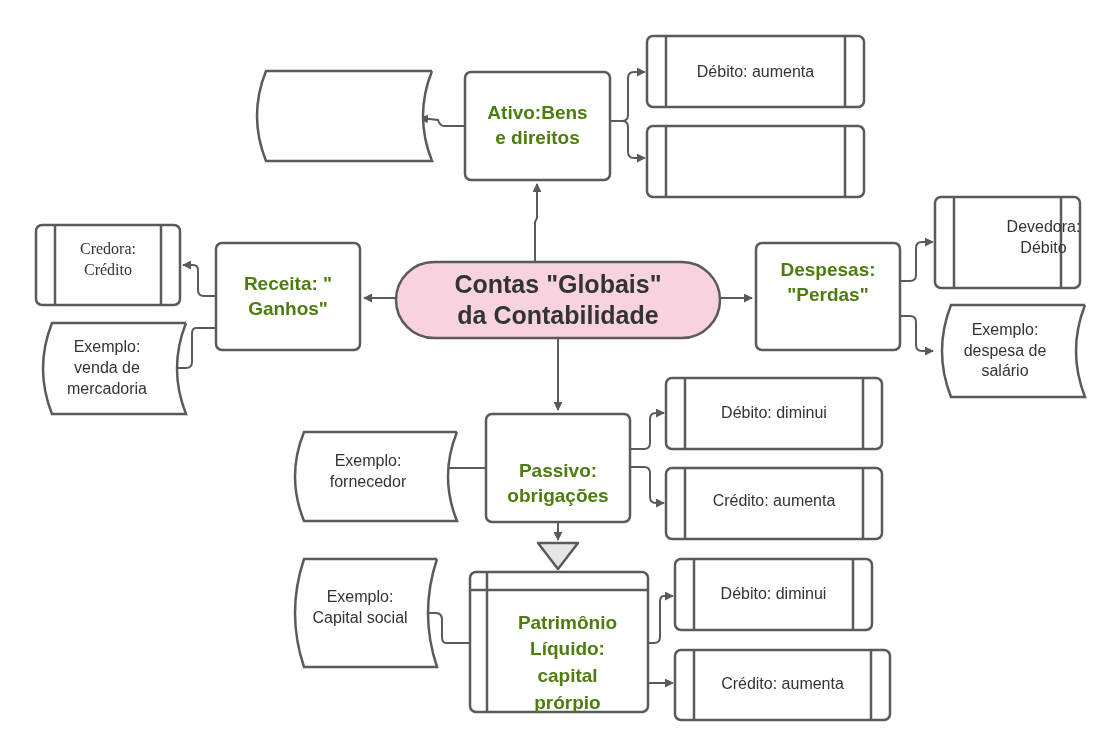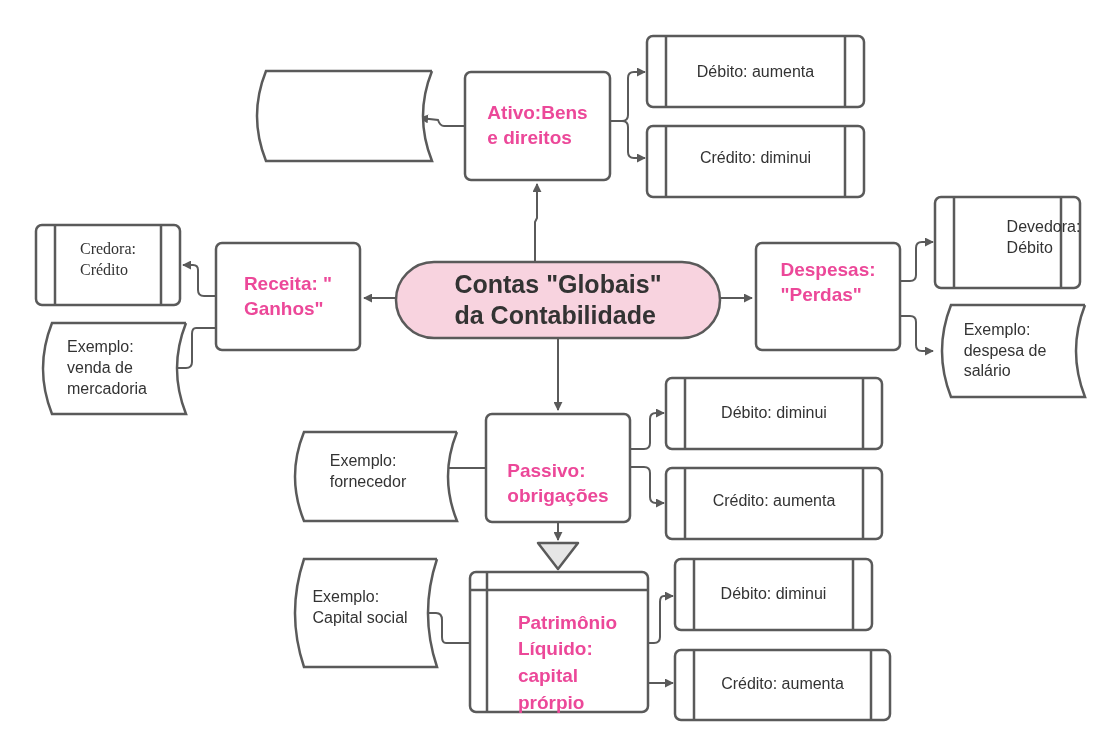--- a/index.html
+++ b/index.html
@@ -1,21 +1,21 @@
 <!DOCTYPE html>
 <html><head>
 <meta charset="utf-8">
 <style>
   html, body { margin: 0; padding: 0; background: #ffffff; }
   body { width: 1116px; height: 756px; position: relative; overflow: hidden;
          font-family: "Liberation Sans", sans-serif; color: #333333; }
   #diagram { position: absolute; left: 0; top: 0; width: 1116px; height: 756px; }
   .node-label { position: absolute; display: flex; align-items: center; justify-content: center;
-                text-align: left; line-height: 1.3; white-space: pre-line; }
-  .bold { font-weight: bold; font-size: 19px; color: #ec4899; }
+                text-align: center; line-height: 1.3; white-space: pre-line; }
+  .bold { font-weight: bold; font-size: 19px; color: #4d7c0f; }
   .plain { font-size: 16px; color: #333333; }
   .center-label { font-weight: bold; font-size: 25px; color: #333333; line-height: 1.25; }
 </style>
 </head>
 <body>
 
 <div id="diagram">
   <svg id="svg" width="1116" height="756" viewBox="0 0 1116 756">
     <defs>
       <marker id="arr" viewBox="0 0 10 10" refX="9" refY="5" markerWidth="9" markerHeight="9" orient="auto-start-reverse" markerUnits="userSpaceOnUse">
@@ -121,21 +121,20 @@
       </g>
   </svg>
 
   
   <div class="node-label center-label" style="left:396px; top:262px; width:324px; height:76px;">Contas "Globais"
 da Contabilidade</div>
 
   <div class="node-label bold" style="left:465px; top:72px; width:145px; height:108px;">Ativo:Bens
 e direitos</div>
   <div class="node-label plain" style="left:647px; top:54px; width:217px; height:36px;">Débito: aumenta</div>
-  <div class="node-label plain" style="left:647px; top:140px; width:217px; height:36px;">Crédito: diminui</div>
 
   <div class="node-label bold" style="left:216px; top:243px; width:144px; height:107px;">Receita: "
 Ganhos"</div>
   <div class="node-label plain" style="left:36px; top:232px; width:144px; height:56px;font-family:Liberation Serif, serif;">Credora:
 Crédito</div>
   <div class="node-label plain" style="left:36px; top:323px; width:142px; height:91px;">Exemplo:
 venda de
 mercadoria</div>
 
   <div class="node-label bold" style="left:756px; top:229px; width:144px; height:107px;">Despesas:

